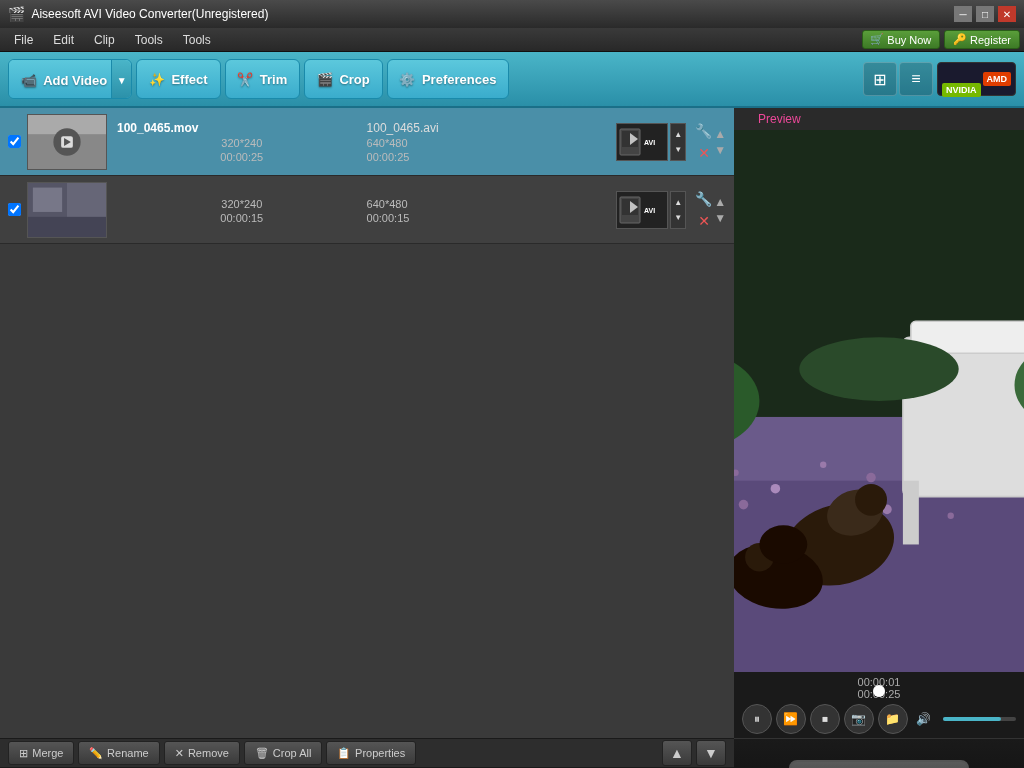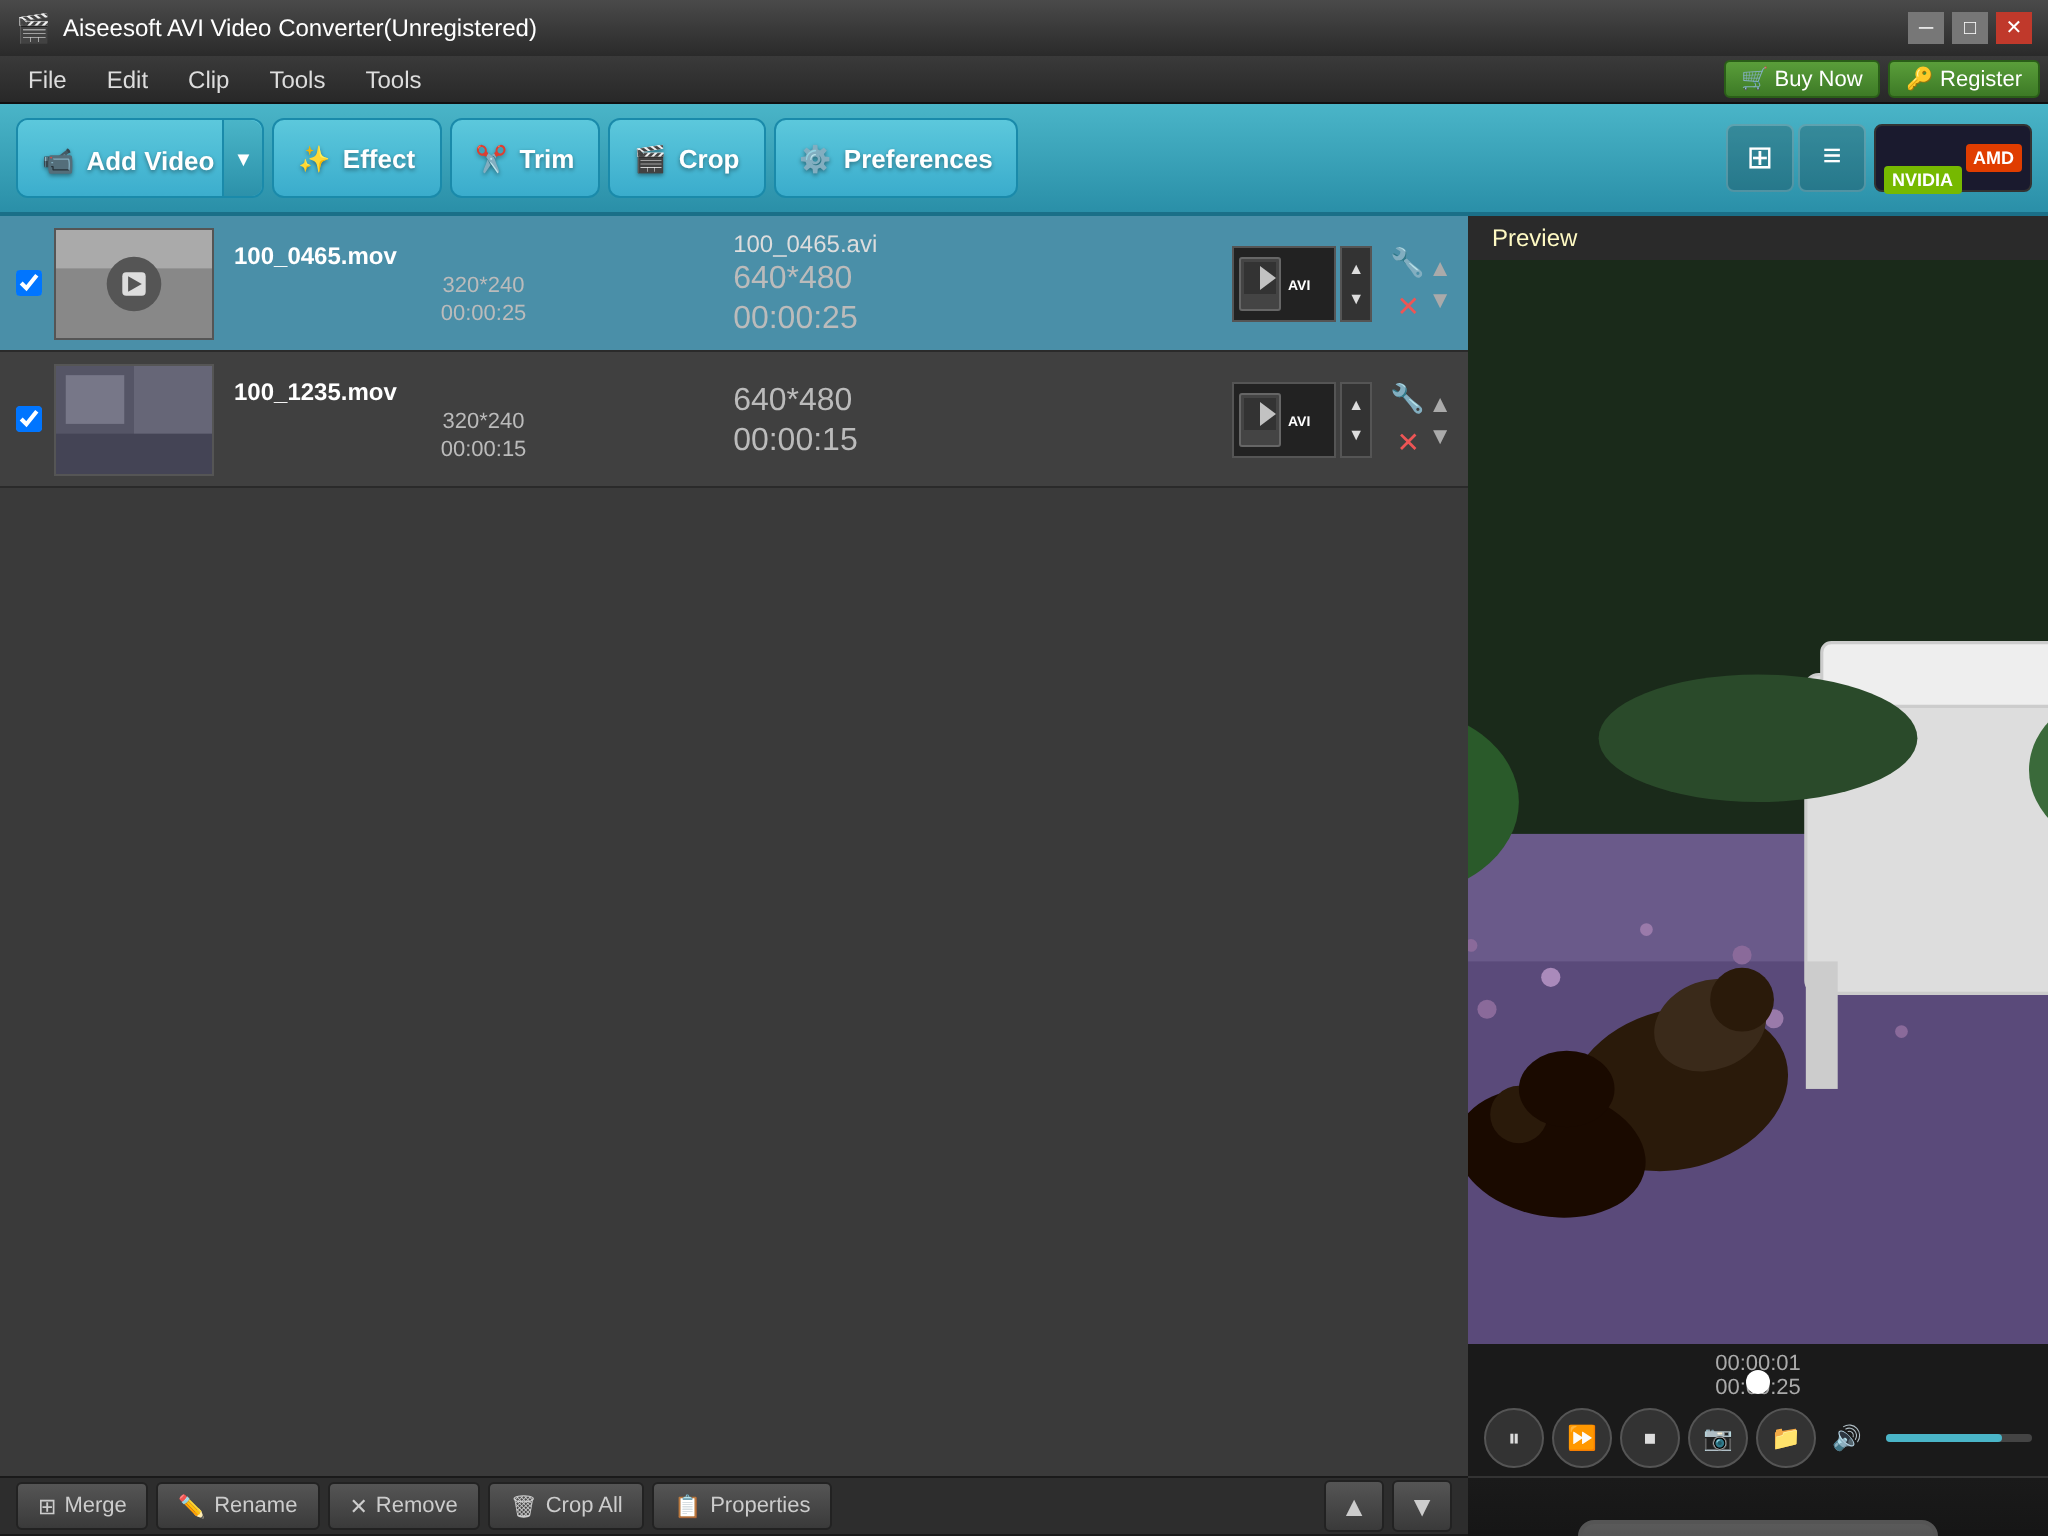--- a/index.html
+++ b/index.html
@@ -102,43 +102,43 @@
     }
     .file-row.selected { background: #4a8fa8; }
     .file-row.alt { background: #404040; }
     .file-row .checkbox { margin-right: 6px; }
     .file-thumb { width: 80px; height: 56px; background: #222; margin-right: 10px; border: 1px solid #555; display: flex; align-items: center; justify-content: center; overflow: hidden; flex-shrink: 0; }
     .file-info { flex: 1; color: #ddd; }
     .file-info .filename { font-weight: bold; font-size: 12px; color: #fff; }
     .file-info .filedetails { font-size: 11px; color: #bbb; margin-top: 2px; text-align: center; }
     .file-output { flex: 1; color: #ddd; }
     .file-output .filename { font-size: 12px; color: #ddd; }
-    .file-output .filedetails { font-size: 16px; color: #bbb; margin-top: 2px; }
+    .file-output .filedetails { font-size: 11px; color: #bbb; margin-top: 2px; }
     .file-format-selector { display: flex; align-items: center; gap: 2px; margin-right: 8px; }
     .format-box { background: #222; border: 1px solid #555; color: #ddd; font-size: 11px; width: 52px; height: 38px; display: flex; align-items: center; justify-content: center; }
     .format-dropdown { background: #333; border: 1px solid #555; color: #ddd; width: 16px; height: 38px; cursor: pointer; display: flex; flex-direction: column; align-items: center; justify-content: space-evenly; }
     .format-dropdown span { font-size: 8px; }
     .file-actions { display: flex; flex-direction: column; gap: 2px; }
     .file-action-btn { background: transparent; border: none; color: #e44; cursor: pointer; font-size: 14px; width: 20px; height: 20px; display: flex; align-items: center; justify-content: center; }
     .file-arrows { display: flex; flex-direction: column; gap: 2px; }
     .arrow-btn { background: transparent; border: none; color: #aaa; cursor: pointer; font-size: 12px; }
 
     .file-empty { flex: 1; background: #3a3a3a; }
 
     
     #preview {
       width: 290px;
       background: #222;
       display: flex;
       flex-direction: column;
     }
     #preview-label {
-      color: #fef9c3;
+      color: #ec4899;
       font-size: 12px;
-      padding: 4px 12px;
+      padding: 4px 24px;
       background: #2a2a2a;
     }
     #preview-video {
       flex: 1;
       background: #111;
       display: flex;
       align-items: center;
       justify-content: center;
       overflow: hidden;
       position: relative;
@@ -346,21 +346,20 @@
       <input type="checkbox" class="checkbox" checked="" style="">
       <div class="file-thumb">
         <svg width="80" height="56" viewBox="0 0 80 56">
           <rect width="80" height="56" fill="#667"></rect>
           <rect x="0" y="0" width="40" height="56" fill="#556"></rect>
           <rect x="0" y="35" width="80" height="21" fill="#445"></rect>
           <rect x="5" y="5" width="30" height="25" fill="#778"></rect>
         </svg>
       </div>
       <div class="file-info">
-        <div class="filename">100_1235.mov</div>
         <div class="filedetails">320*240</div>
         <div class="filedetails">00:00:15</div>
       </div>
       <div class="file-output">
         <div class="filedetails">640*480</div>
         <div class="filedetails">00:00:15</div>
       </div>
       <div class="file-format-selector">
         <div class="format-box">
           <svg width="48" height="34" viewBox="0 0 48 34">

